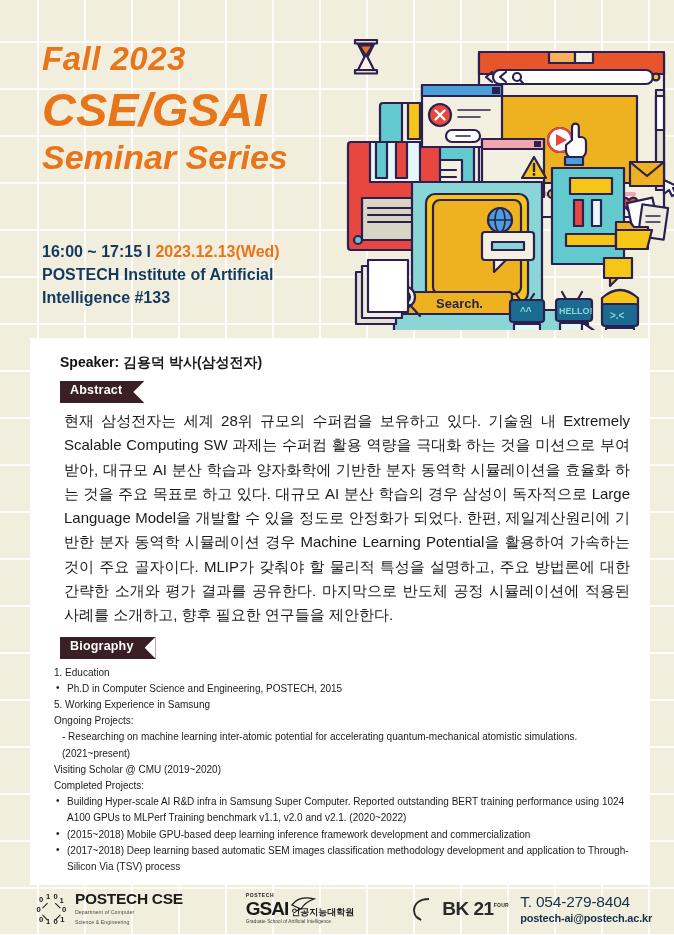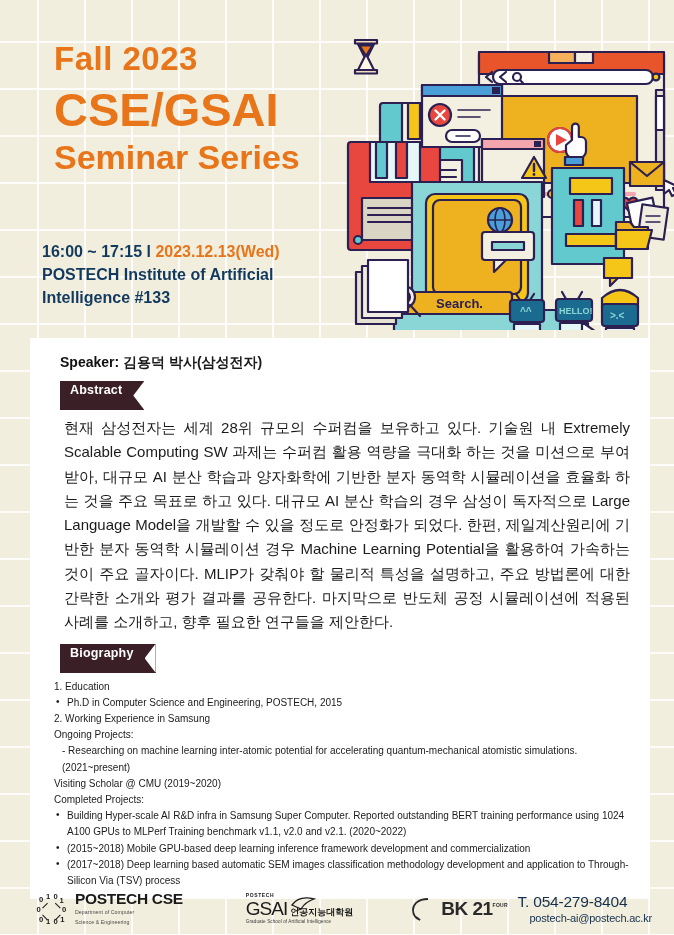--- a/index.html
+++ b/index.html
@@ -27,23 +27,24 @@
     overflow: hidden;
   }
 
   
   .header {
     position: relative;
     height: 330px;
   }
   .header-text {
     position: absolute;
-    left: 54px;
+    left: 42px;
     top: 42px;
     z-index: 5;
+    font-style: italic;
   }
   .fall-year {
     font-size: 33px;
     font-weight: bold;
     color: #e8751a;
     letter-spacing: 0.5px;
     line-height: 1.05;
   }
   .cse-gsai {
     font-size: 47px;
@@ -115,21 +116,21 @@
   .speaker-label { color: #111111; }
   .speaker-name { font-weight: bold; }
 
   .ribbon {
     display: inline-block;
     position: relative;
     background: #3b1f26;
     color: #ffffff;
     font-size: 12.5px;
     font-weight: bold;
-    padding: 2px 22px 13px 10px;
+    padding: 2px 22px 6px 10px;
     margin: 9px 0 4px 16px;
     letter-spacing: 0.2px;
   }
   .ribbon::after {
     content: "";
     position: absolute;
     right: 0;
     top: 0;
     width: 11px;
     height: 100%;
@@ -208,21 +209,21 @@
   .gsai-top {
     font-size: 5px;
     font-weight: bold;
     color: #1a1a1a;
     letter-spacing: 0.6px;
     margin-bottom: 1px;
   }
   .gsai-row { display: flex; align-items: baseline; gap: 3px; }
   .gsai-main {
     font-size: 19px;
-    font-weight: normal;
+    font-weight: bold;
     color: #1a1a1a;
     letter-spacing: -1px;
   }
   .gsai-kr {
     font-size: 9px;
     font-weight: bold;
     color: #1a1a1a;
   }
   .gsai-sub {
     font-size: 4.6px;
@@ -263,24 +264,23 @@
     text-align: left;
     line-height: 1.25;
   }
   .contact-phone {
     font-size: 15.5px;
     color: #14304d;
     letter-spacing: -0.2px;
   }
   .contact-email {
     font-size: 11px;
-    font-weight: normal;
+    font-weight: bold;
     color: #14304d;
     letter-spacing: -0.2px;
-    margin-left: 12px;
   }
 </style>
 </head>
 <body>
 
 <div class="poster">
 
   <div class="header">
 
     <div class="illustration">
@@ -495,21 +495,21 @@
 
     <div class="ribbon">Abstract</div>
 
     <div class="abstract-body">현재 삼성전자는 세계 28위 규모의 수퍼컴을 보유하고 있다. 기술원 내 Extremely Scalable Computing SW 과제는 수퍼컴 활용 역량을 극대화 하는 것을 미션으로 부여 받아, 대규모 AI 분산 학습과 양자화학에 기반한 분자 동역학 시뮬레이션을 효율화 하는 것을 주요 목표로 하고 있다. 대규모 AI 분산 학습의 경우 삼성이 독자적으로 Large Language Model을 개발할 수 있을 정도로 안정화가 되었다. 한편, 제일계산원리에 기반한 분자 동역학 시뮬레이션 경우 Machine Learning Potential을 활용하여 가속하는 것이 주요 골자이다. MLIP가 갖춰야 할 물리적 특성을 설명하고, 주요 방법론에 대한 간략한 소개와 평가 결과를 공유한다. 마지막으로 반도체 공정 시뮬레이션에 적용된 사례를 소개하고, 향후 필요한 연구들을 제안한다.</div>
 
     <div class="ribbon">Biography</div>
 
     <div class="bio-list">
         <div class="bio-line">1. Education</div>
         <div class="bio-line bullet">Ph.D in Computer Science and Engineering, POSTECH, 2015</div>
-        <div class="bio-line">2. Working Experience in Samsung</div>
+        <div class="bio-line">5. Working Experience in Samsung</div>
         <div class="bio-line">Ongoing Projects:</div>
         <div class="bio-line dash">- Researching on machine learning inter-atomic potential for accelerating quantum-mechanical atomistic simulations. (2021~present)</div>
         <div class="bio-line">Visiting Scholar @ CMU (2019~2020)</div>
         <div class="bio-line">Completed Projects:</div>
         <div class="bio-line bullet">Building Hyper-scale AI R&amp;D infra in Samsung Super Computer. Reported outstanding BERT training performance using 1024 A100 GPUs to MLPerf Training benchmark v1.1, v2.0 and v2.1. (2020~2022)</div>
         <div class="bio-line bullet">(2015~2018) Mobile GPU-based deep learning inference framework development and commercialization</div>
         <div class="bio-line bullet">(2017~2018) Deep learning based automatic SEM images classification methodology development and application to Through-Silicon Via (TSV) process</div>
       </div>
   </div>
 

